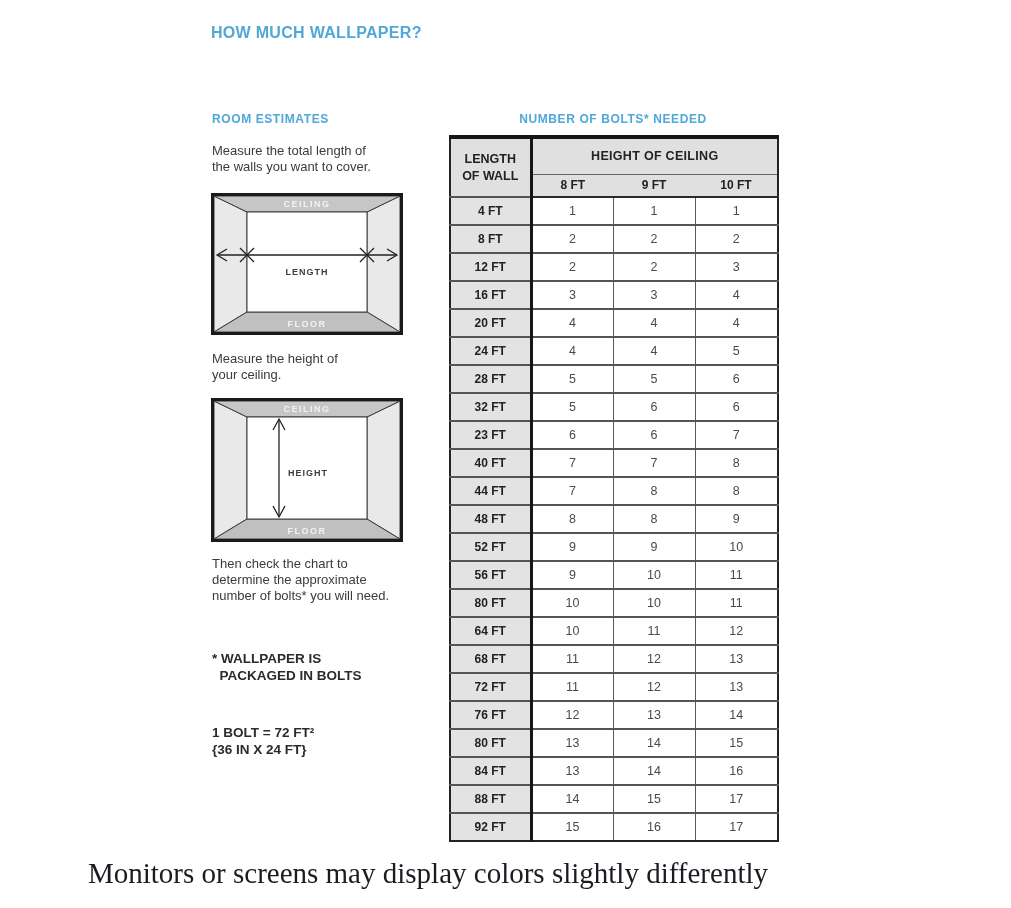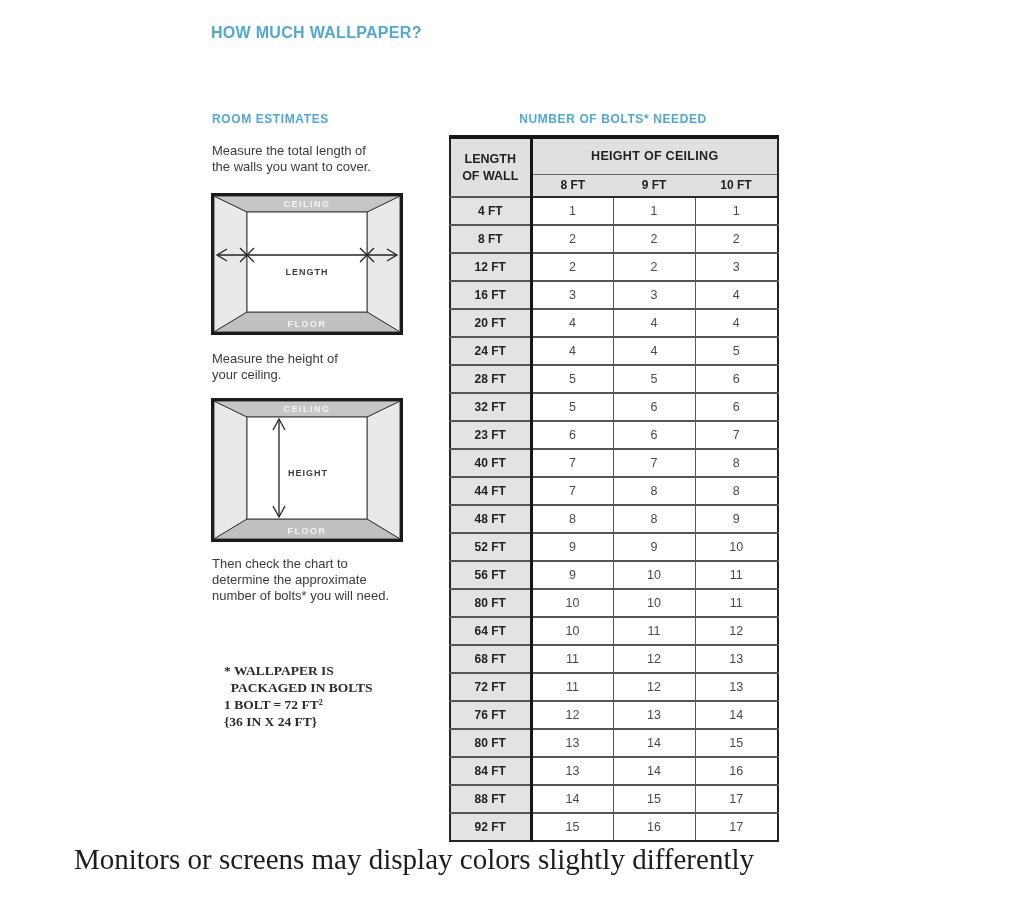--- a/index.html
+++ b/index.html
@@ -24,25 +24,25 @@
   #room-estimates-heading{left:212px;top:112px;}
   #bolts-heading{left:449px;top:112px;width:328px;text-align:center;}
   .body-text{
     position:absolute;left:212px;margin:0;
     font-size:13px;line-height:16px;color:#3b3b3b;white-space:pre-line;
   }
   #step-length{top:143px;}
   #step-height{top:351px;}
   #step-chart{top:556px;}
   .note-text{
-    position:absolute;left:212px;margin:12px;
-    font-size:13.5px;line-height:17px;font-weight:bold;color:#2b2b2b;white-space:pre-wrap;font-family:Liberation Serif, serif;
+    position:absolute;left:212px;margin:0;
+    font-size:13.5px;line-height:17px;font-weight:bold;color:#2b2b2b;white-space:pre-wrap;
   }
   #packaging-note{top:650px;}
-  #bolt-formula{top:684px;}
+  #bolt-formula{top:724px;}
   .diagram{position:absolute;left:211px;}
   #diagram-length{top:193px;}
   #diagram-height{top:398px;}
   .diagram svg text{font-family:"Liberation Sans",sans-serif;}
   .room-label{font-size:9px;font-weight:bold;letter-spacing:1.5px;fill:#f2f2f2;}
   .dim-label{font-size:9px;font-weight:bold;letter-spacing:1px;fill:#3d3d3d;}
   .bolts-table{
     position:absolute;left:449px;top:135px;width:328px;
     border-collapse:collapse;table-layout:fixed;
     border:2px solid #232323;border-top:4px solid #161616;
@@ -63,21 +63,21 @@
   .bolts-table tbody tr{height:28px;}
   .bolts-table tbody th{
     background:var(--rowlabel-bg);border-right:3px solid #161616;
     border-top:2px solid #555;font-size:12px;color:#222;
   }
   .bolts-table tbody td{
     border:1px solid #5a5a5a;border-top:2px solid #555;
     background:#fff;font-size:12.5px;color:#4a4a4a;
   }
   .footer-note{
-    position:absolute;left:0;top:841px;width:824px;margin:2px;
+    position:absolute;left:0;top:841px;width:824px;margin:16px;
     text-align:center;font-family:"Liberation Serif", serif;
     font-size:29px;font-weight:400;color:#1b1b22;
   }
 </style>
 </head>
 <body>
 
 <h1 class="page-title">HOW MUCH WALLPAPER?</h1>
 
 <h2 class="section-heading" id="room-estimates-heading">ROOM ESTIMATES</h2>

